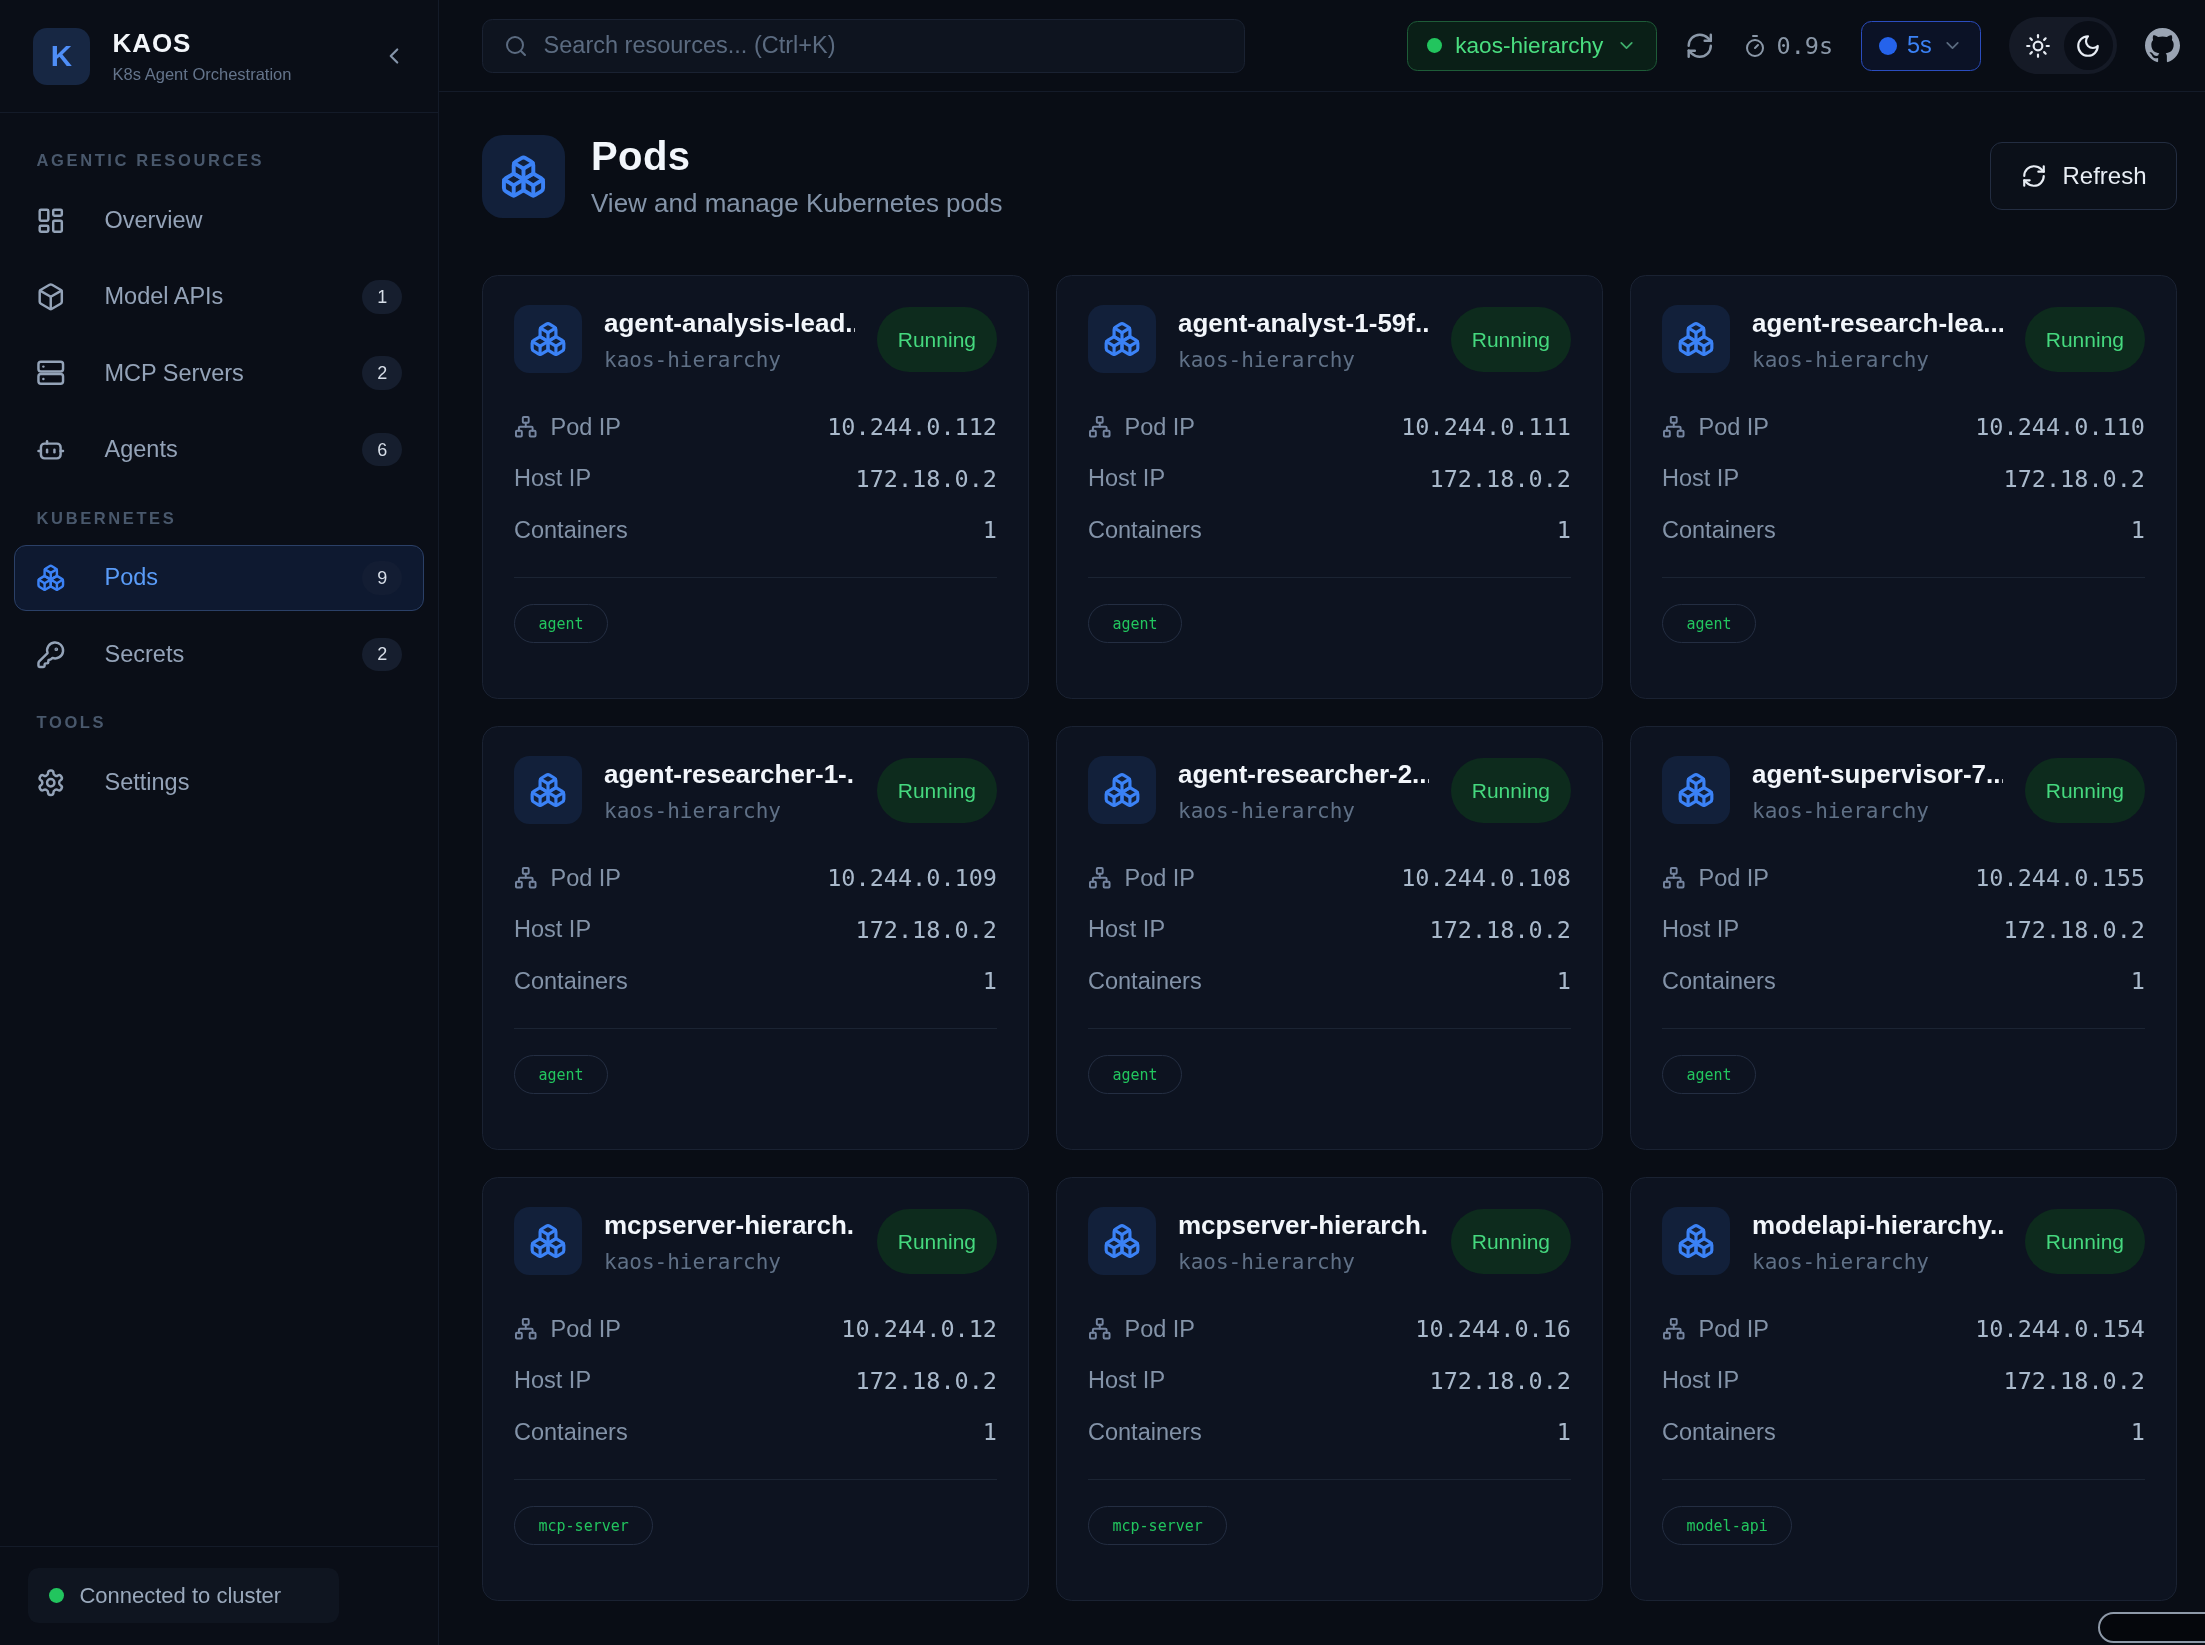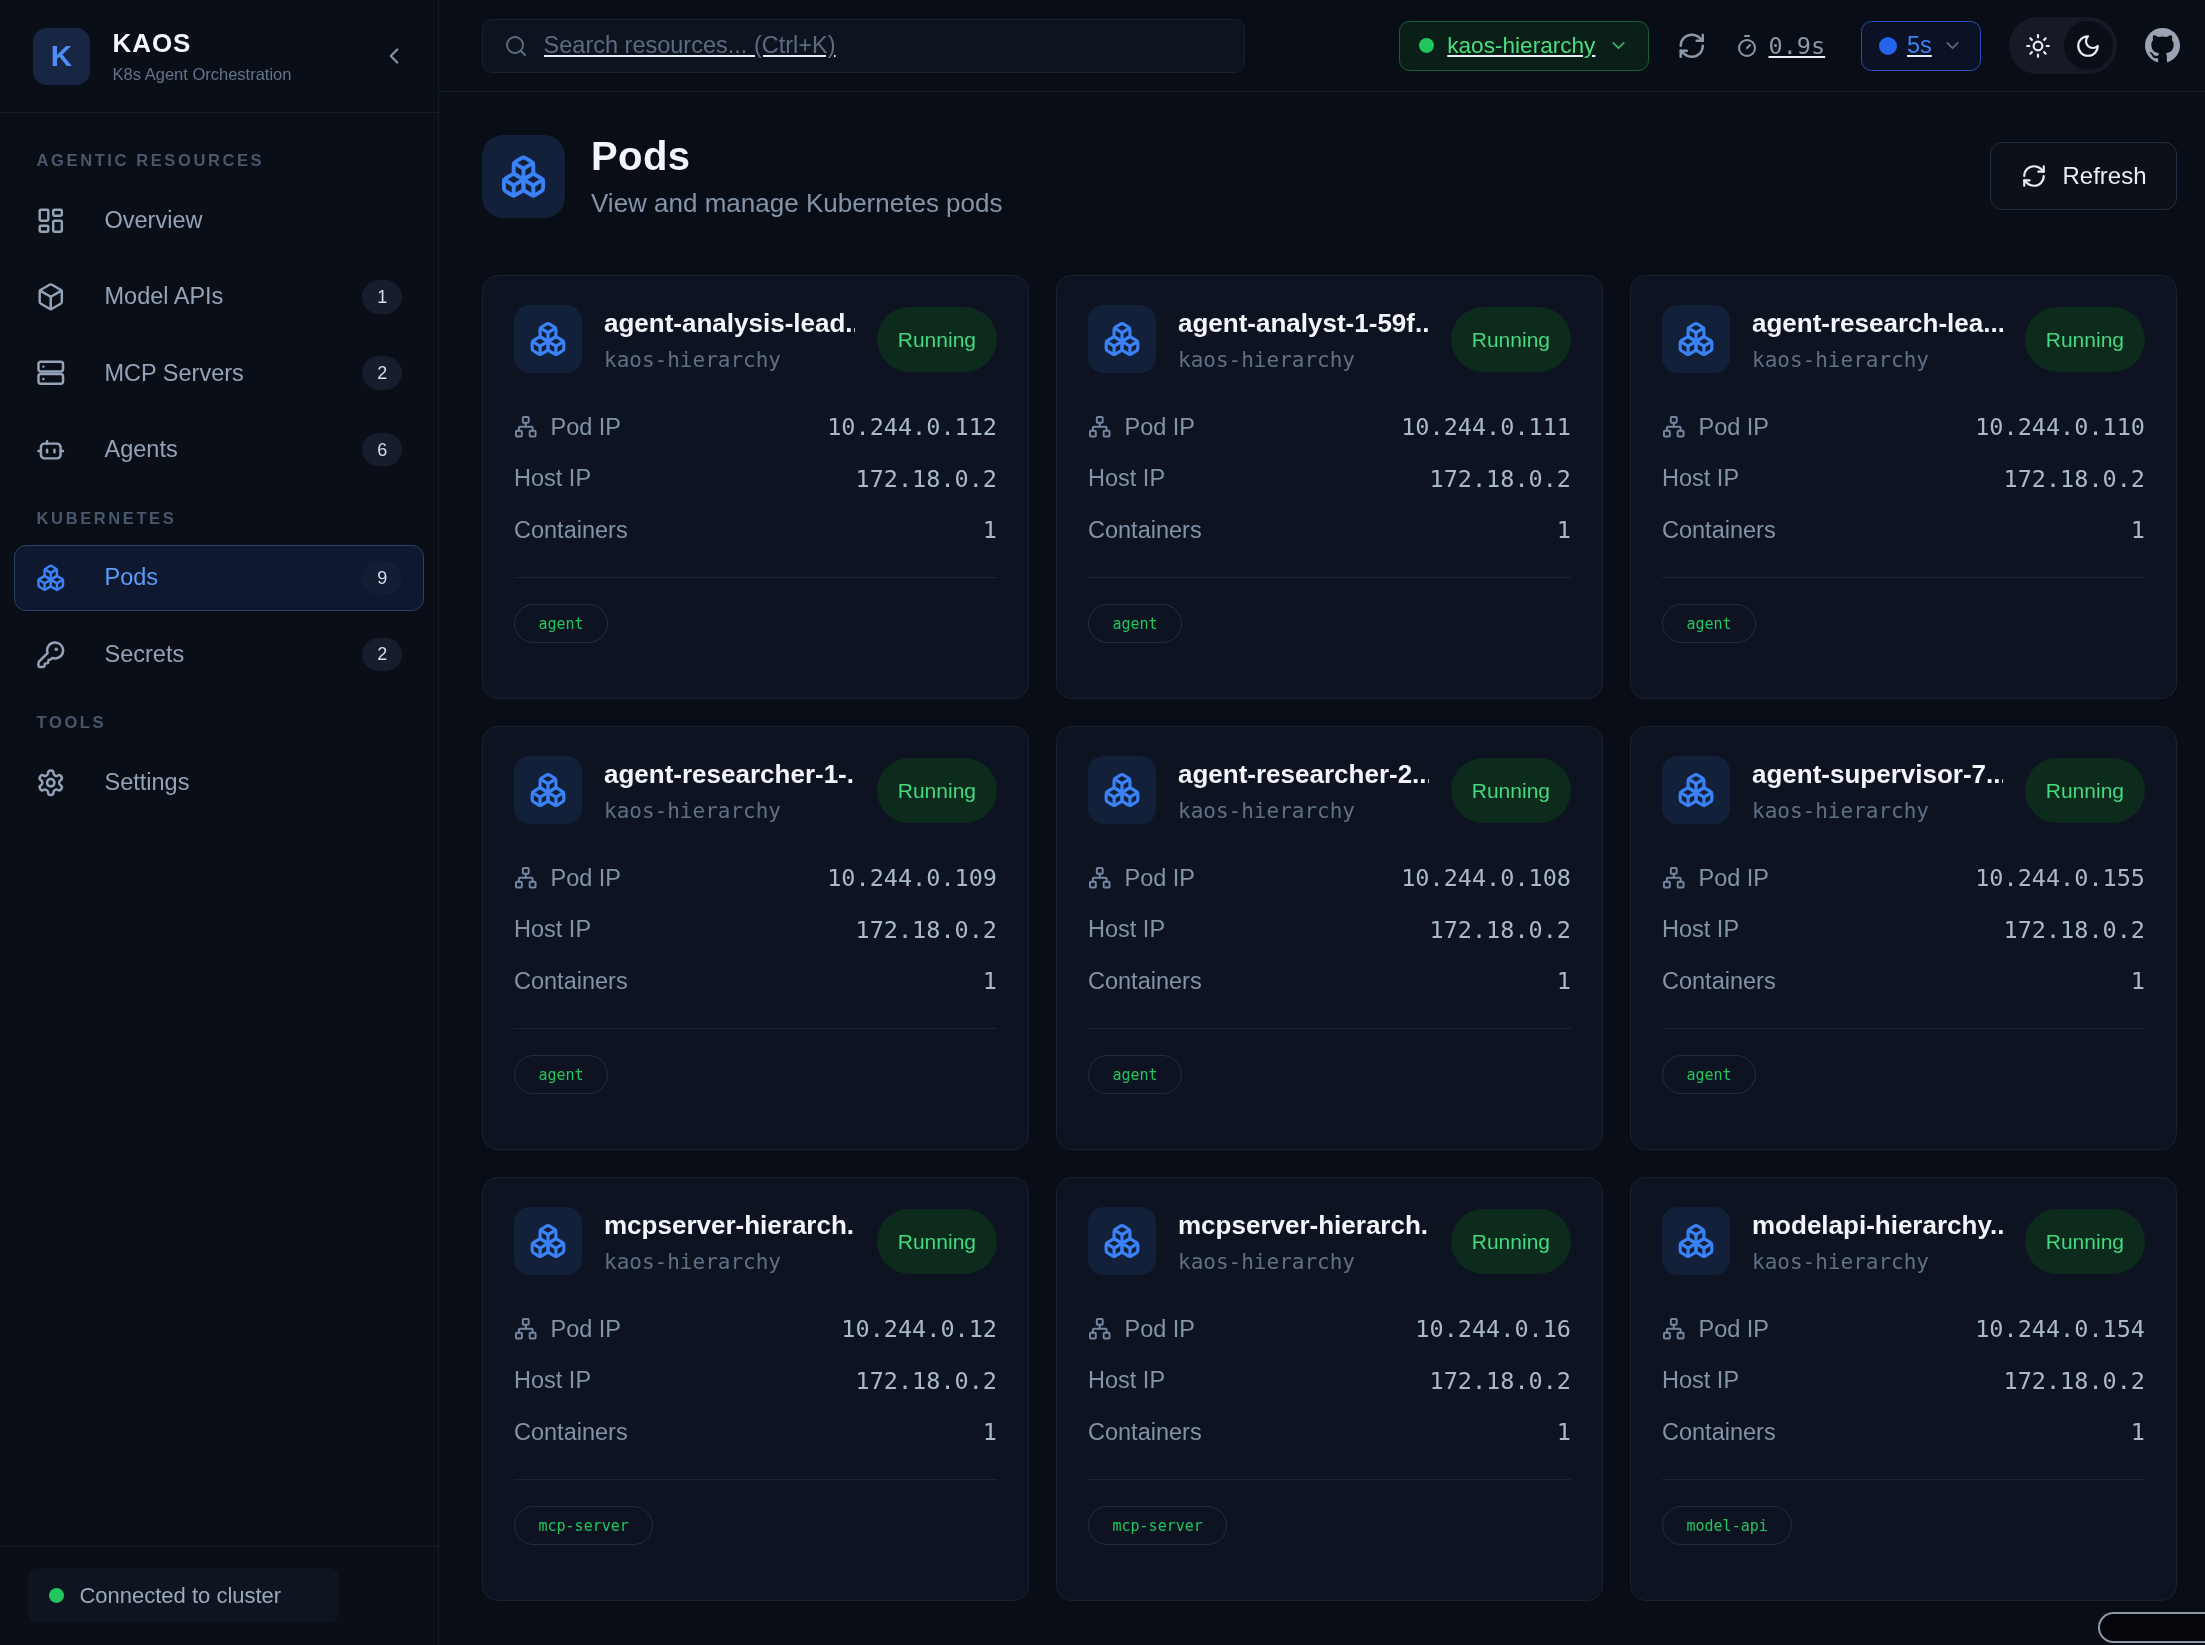--- a/index.html
+++ b/index.html
@@ -67,21 +67,21 @@
     color:#9aa9bc; font-size:22px;
   }
   .dot-green { width:14.8px; height:14.8px; border-radius:50%; background:#22c55e; flex:none; }
 
   
   .main { flex:1; min-width:0; display:flex; flex-direction:column; }
   .topbar {
     height:92px; flex:none;
     border-bottom:0.9px solid #141b29;
     display:flex; align-items:center;
-    padding:0 26px 0 43px; gap:26px;text-decoration:underline;
+    padding:0 26px 0 43px; gap:26px;
   }
   .search-box {
     width:763px; height:54px;
     background:#0e141f; border:0.9px solid #1a2232; border-radius:10.4px;
     display:flex; align-items:center; gap:15.6px; padding:0 21px;
     color:#5b6b80;
   }
   .search-box svg { width:24px; height:24px; flex:none; }
   .search-box input {
     flex:1; background:none; border:none; outline:none;
@@ -100,21 +100,20 @@
   .ns-pill svg { width:21px; height:21px; color:#3fae6c; }
   .sync-btn { background:none; border:none; color:#8b98a8; display:flex; cursor:pointer; }
   .sync-btn svg { width:29.5px; height:29.5px; }
   .timer { display:flex; align-items:center; gap:9.6px; color:#8b98a8; font-size:23.5px; }
   .timer svg { width:24px; height:24px; }
   .interval-pill {
     height:50px; border-radius:10.4px;
     background:#0b1226; border:1.7px solid #2b4dbf;
     display:flex; align-items:center; gap:10.4px; padding:0 16.5px;
     cursor:pointer;
-    margin-left:8px;
   }
   .interval-pill .dot { width:18px; height:18px; border-radius:50%; background:#2563eb; }
   .interval-pill .val { color:#3b82f6; font-size:23.5px; }
   .interval-pill svg { width:21px; height:21px; color:#5b6b80; }
   .theme-toggle {
     height:57px; border-radius:868px; background:#151a26;
     display:flex; align-items:center; padding:4.3px; gap:1.7px;
   }
   .theme-btn {
     width:49px; height:49px; border-radius:50%;

